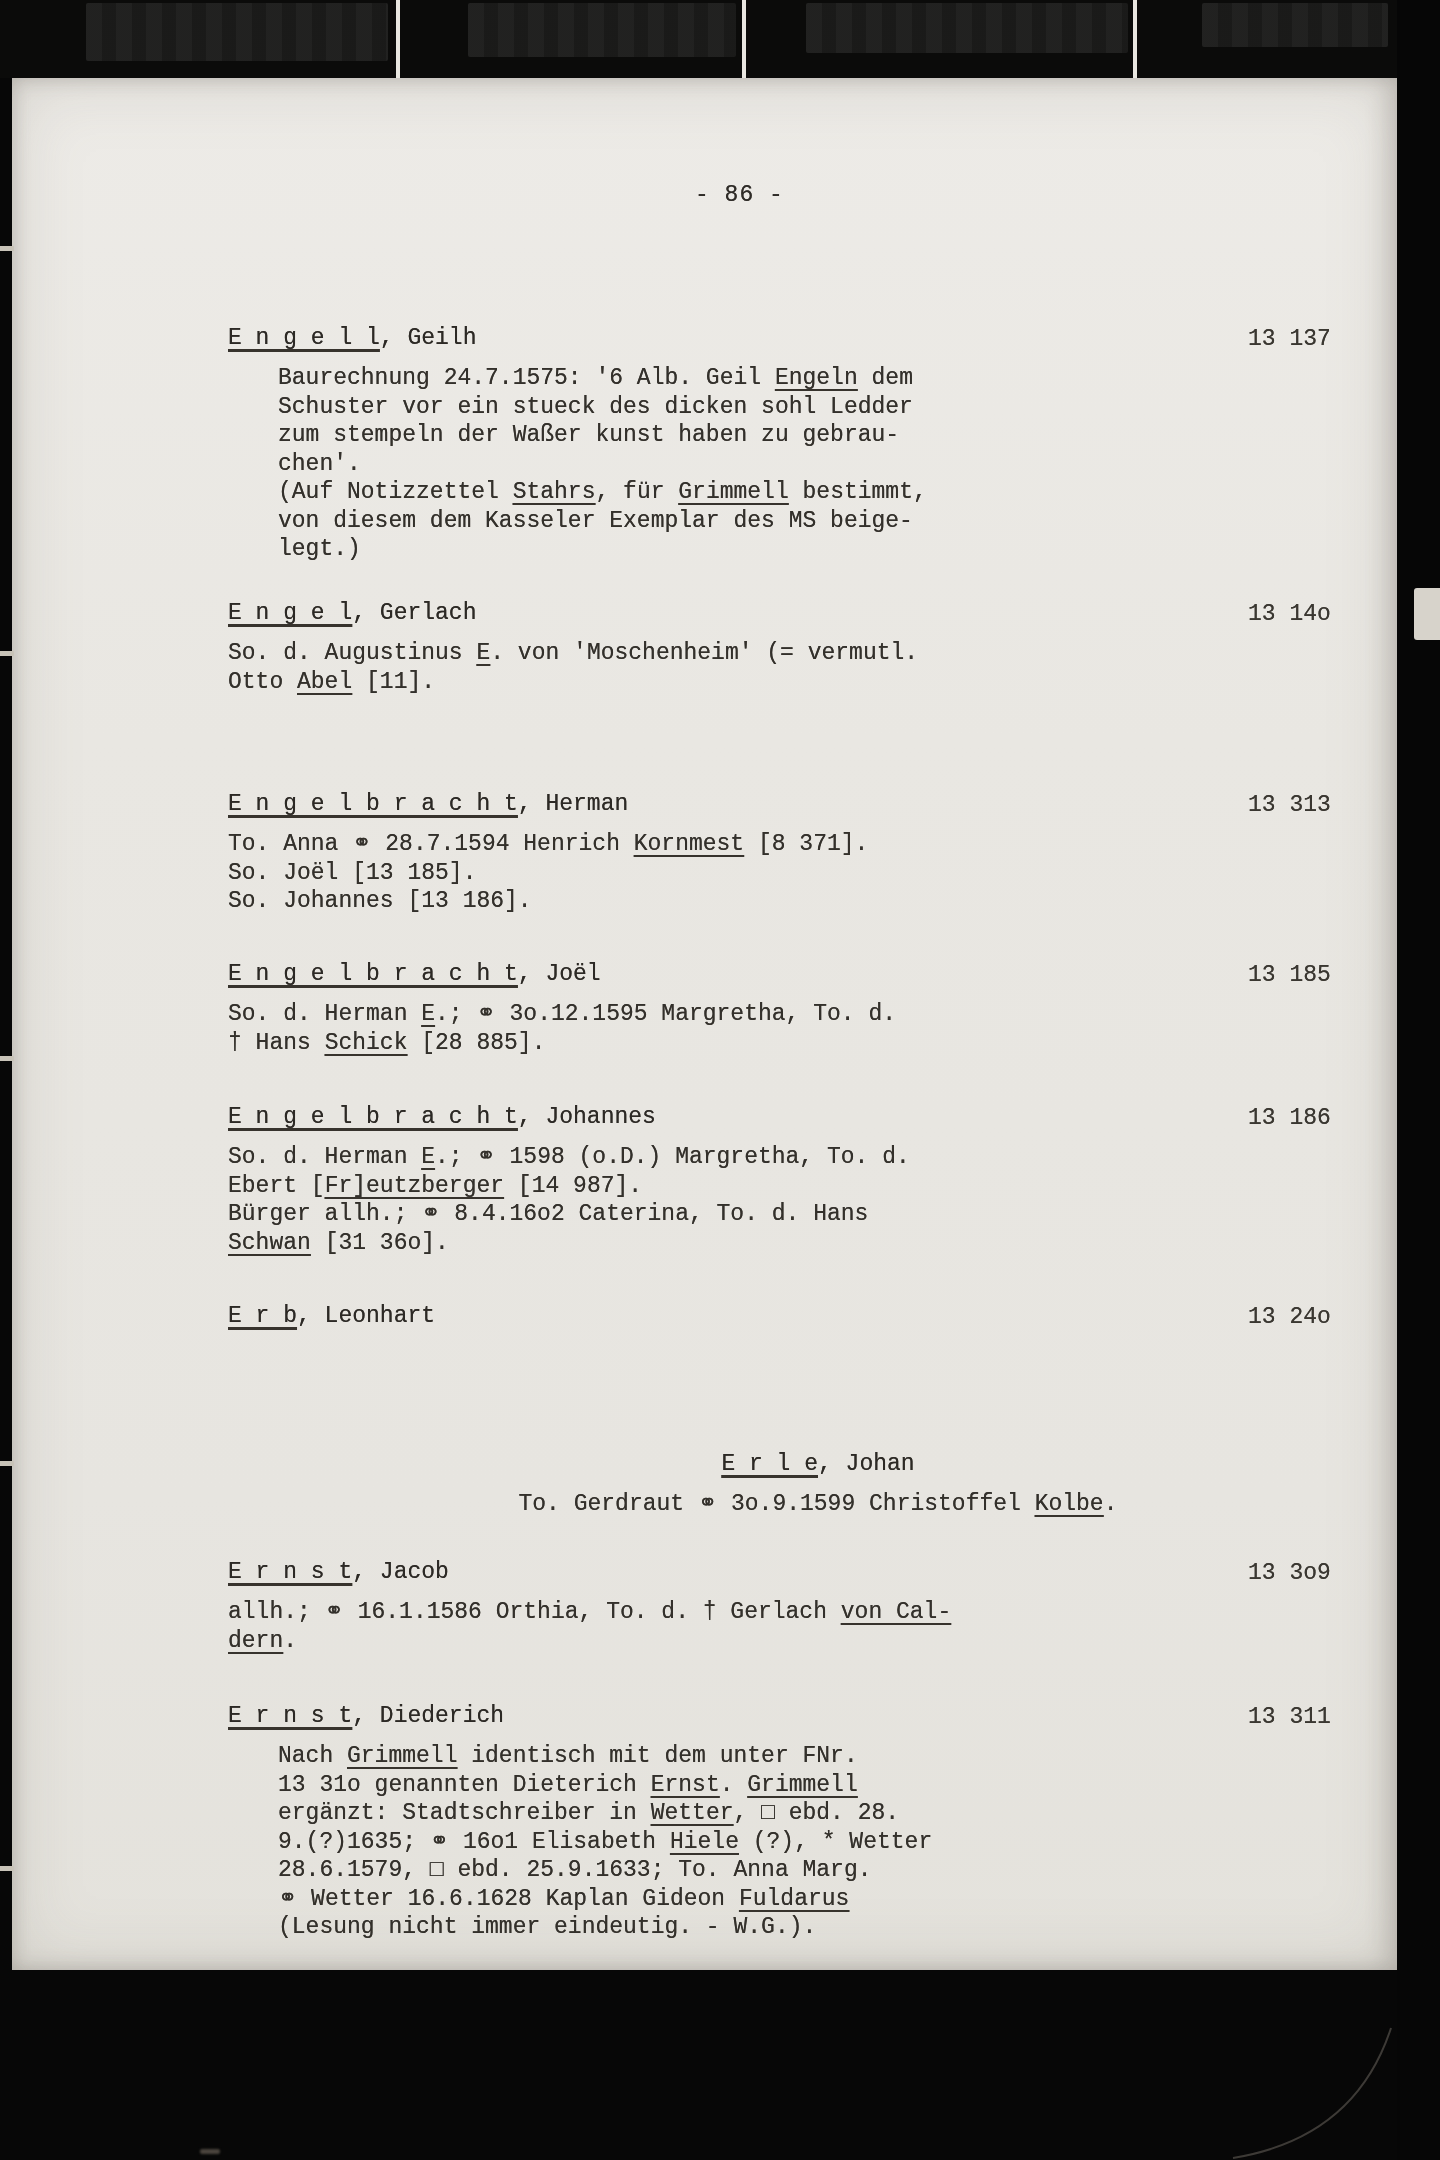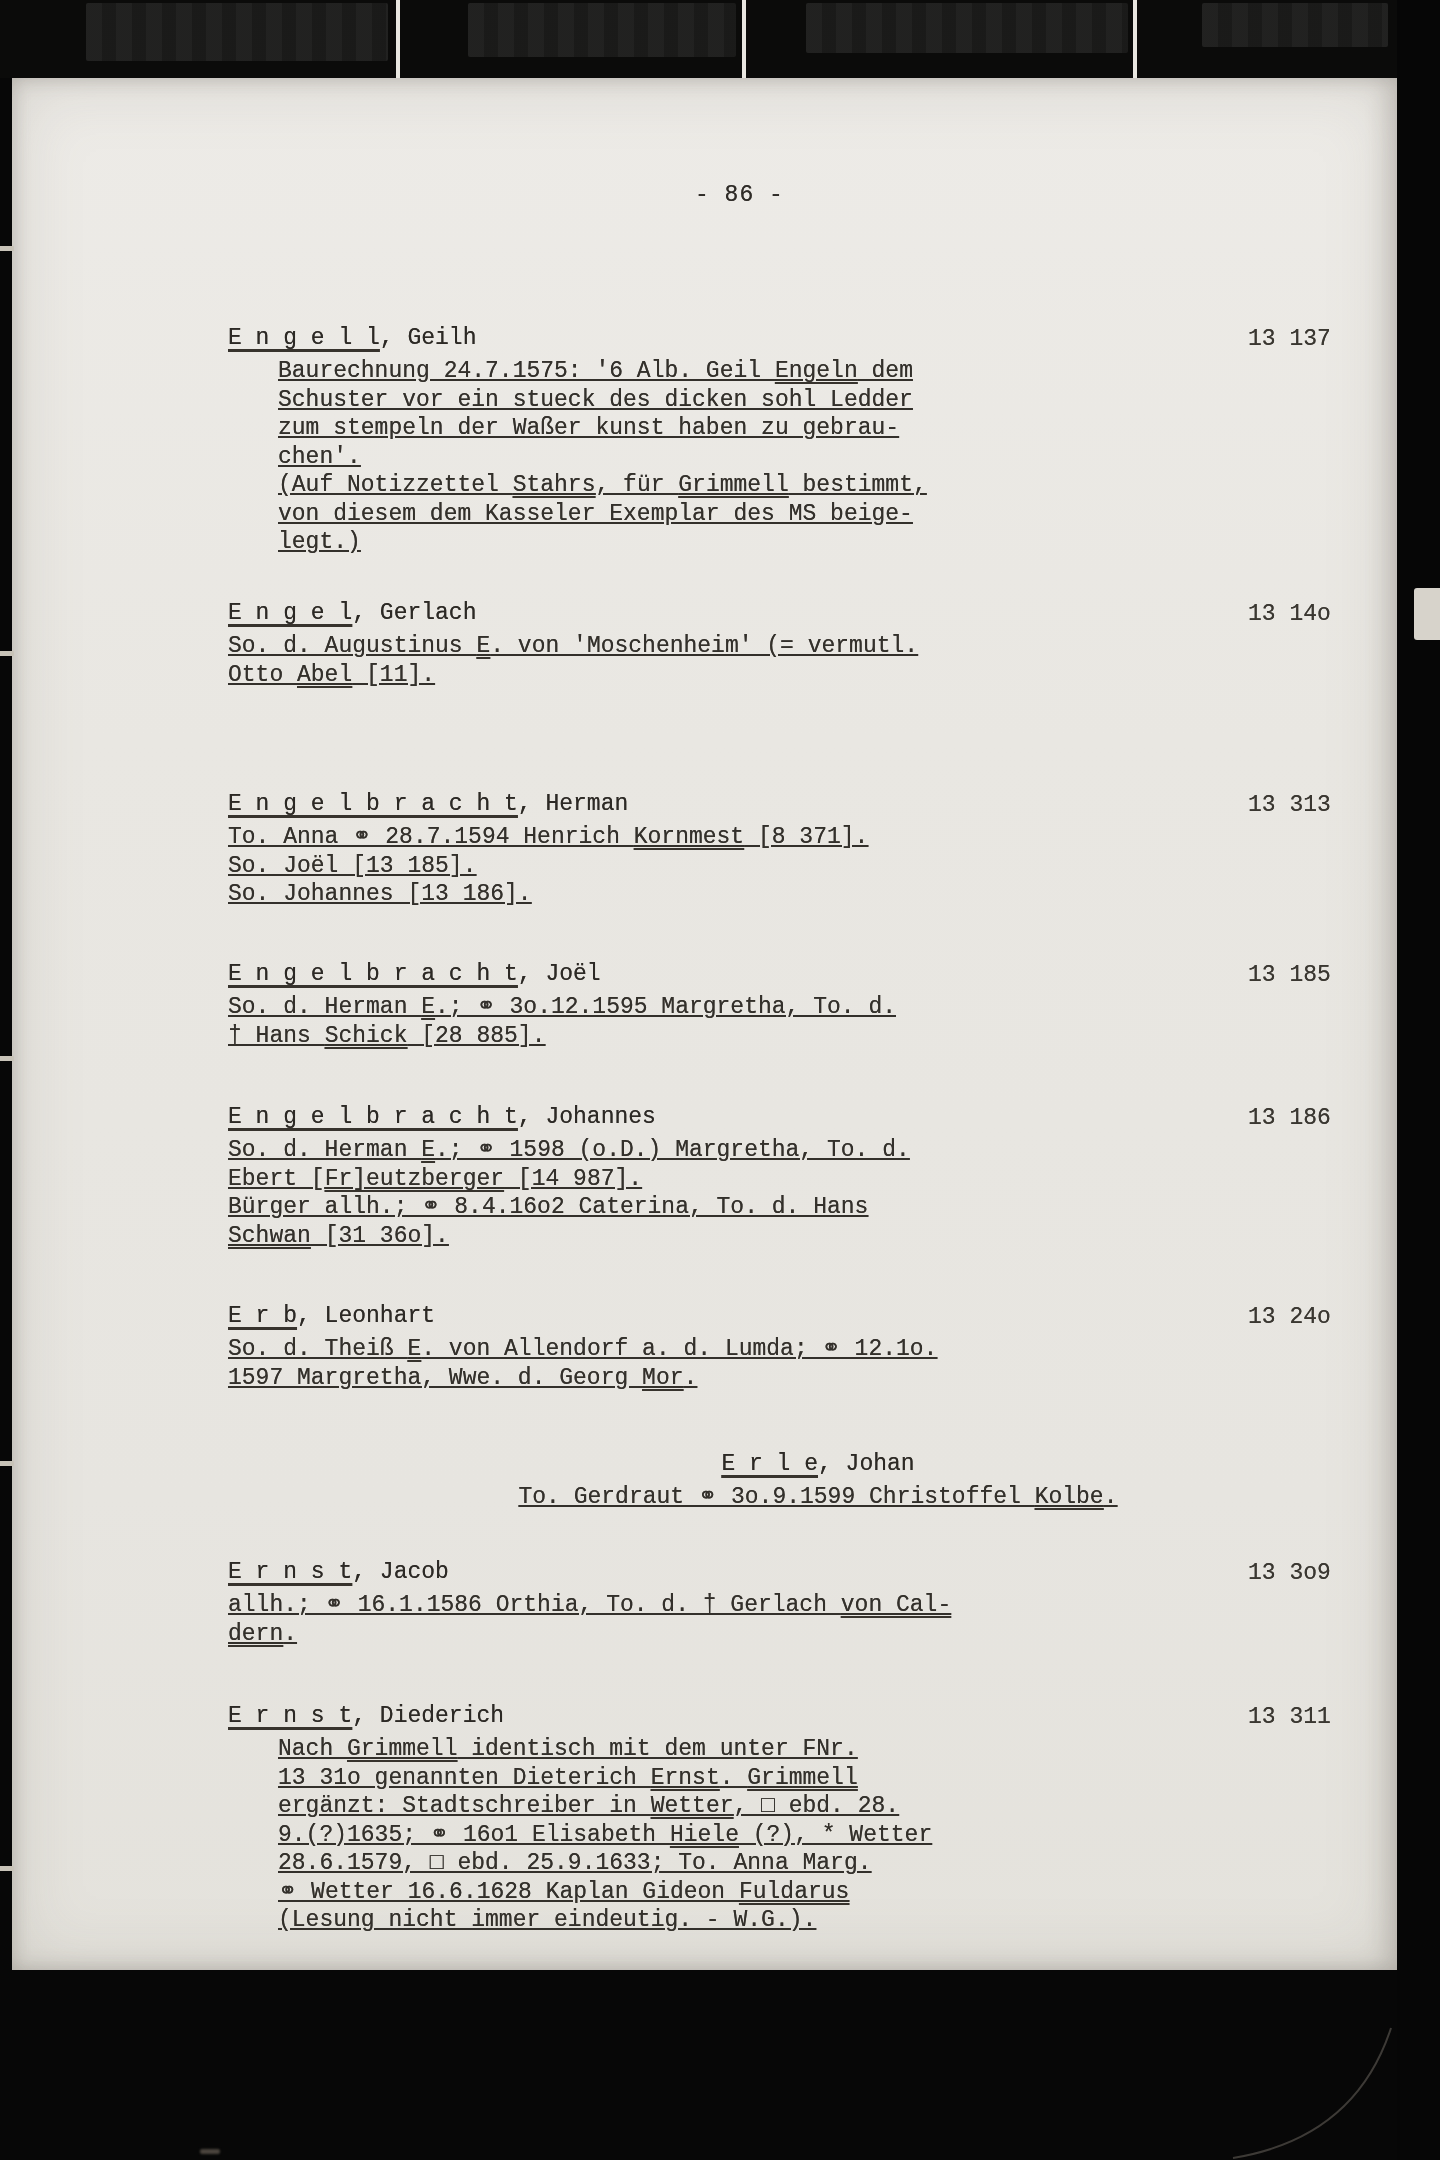--- a/index.html
+++ b/index.html
@@ -25,21 +25,21 @@
     position:absolute;left:12px;top:78px;width:1385px;height:1892px;
     background:linear-gradient(180deg,#edebe7 0%,#e9e7e2 35%,#e7e5e0 75%,#e4e2dc 100%);
     box-shadow:inset 0 0 70px rgba(125,118,106,.22), inset -10px 0 22px rgba(90,84,76,.22), inset 6px 0 14px rgba(110,104,95,.15);
   }
 
   .page-num{position:absolute;left:683px;top:104px;font-size:23px;color:#2f2c28;letter-spacing:1px;}
 
   .entry{position:absolute;left:216px;width:1180px;color:#33302b;}
   .head{font-size:23px;line-height:29px;color:#2c2925;white-space:pre;}
   .ref{position:absolute;left:1020px;top:2px;font-size:23px;color:#3a3731;white-space:pre;}
-  .ebody{margin-top:4px;font-size:23px;line-height:28.5px;white-space:pre;text-decoration:underline;}
+  .ebody{margin-top:11px;font-size:23px;line-height:28.5px;white-space:pre;}
   .ebody.indent{padding-left:50px;}
   .bline{white-space:pre;}
   .u{text-decoration:underline;text-decoration-thickness:2.2px;text-underline-offset:5px;text-decoration-color:#37332d;}
   .head .u{text-decoration-thickness:2.6px;}
   .entry, .page-num{text-shadow:0 0 .5px rgba(45,41,36,.75);}
 
   
   .rightbar{position:absolute;left:1397px;top:0;width:43px;height:2160px;background:#060606;}
   .notch{position:absolute;left:1414px;top:588px;width:26px;height:52px;background:#d7d3cb;border-radius:3px 0 0 3px;}
 
@@ -89,21 +89,20 @@
           <div class="ebody"><div class="bline"><span>So. d. Herman </span><span class="u">E</span><span>.; ⚭ 3o.12.1595 Margretha, To. d.</span></div><div class="bline"><span>† Hans </span><span class="u">Schick</span><span> [28 885].</span></div></div>
         </div>
         <div class="entry" style="top: 1025px;">
           <div class="head"><span class="u">E n g e l b r a c h t</span><span>, Johannes</span></div>
           <div class="ref">13 186</div>
           <div class="ebody"><div class="bline"><span>So. d. Herman </span><span class="u">E</span><span>.; ⚭ 1598 (o.D.) Margretha, To. d.</span></div><div class="bline"><span>Ebert [</span><span class="u">Fr]eutzberger</span><span> [14 987].</span></div><div class="bline"><span>Bürger allh.; ⚭ 8.4.16o2 Caterina, To. d. Hans</span></div><div class="bline"><span class="u">Schwan</span><span> [31 36o].</span></div></div>
         </div>
         <div class="entry" style="top: 1224px;">
           <div class="head"><span class="u">E r b</span><span>, Leonhart</span></div>
           <div class="ref">13 24o</div>
-          <div class="ebody"><div class="bline"><span>So. d. Theiß </span><span class="u">E</span><span>. von Allendorf a. d. Lumda; ⚭ 12.1o.</span></div><div class="bline"><span>1597 Margretha, Wwe. d. Georg </span><span class="u">Mor</span><span>.</span></div></div>
         </div>
         <div class="entry" style="top: 1372px; text-align: center;">
           <div class="head"><span class="u">E r l e</span><span>, Johan</span></div>
           <div class="ebody"><div class="bline"><span>To. Gerdraut ⚭ 3o.9.1599 Christoffel </span><span class="u">Kolbe</span><span>.</span></div></div>
         </div>
         <div class="entry" style="top: 1480px;">
           <div class="head"><span class="u">E r n s t</span><span>, Jacob</span></div>
           <div class="ref">13 3o9</div>
           <div class="ebody"><div class="bline"><span>allh.; ⚭ 16.1.1586 Orthia, To. d. † Gerlach </span><span class="u">von Cal-</span></div><div class="bline"><span class="u">dern</span><span>.</span></div></div>
         </div>

